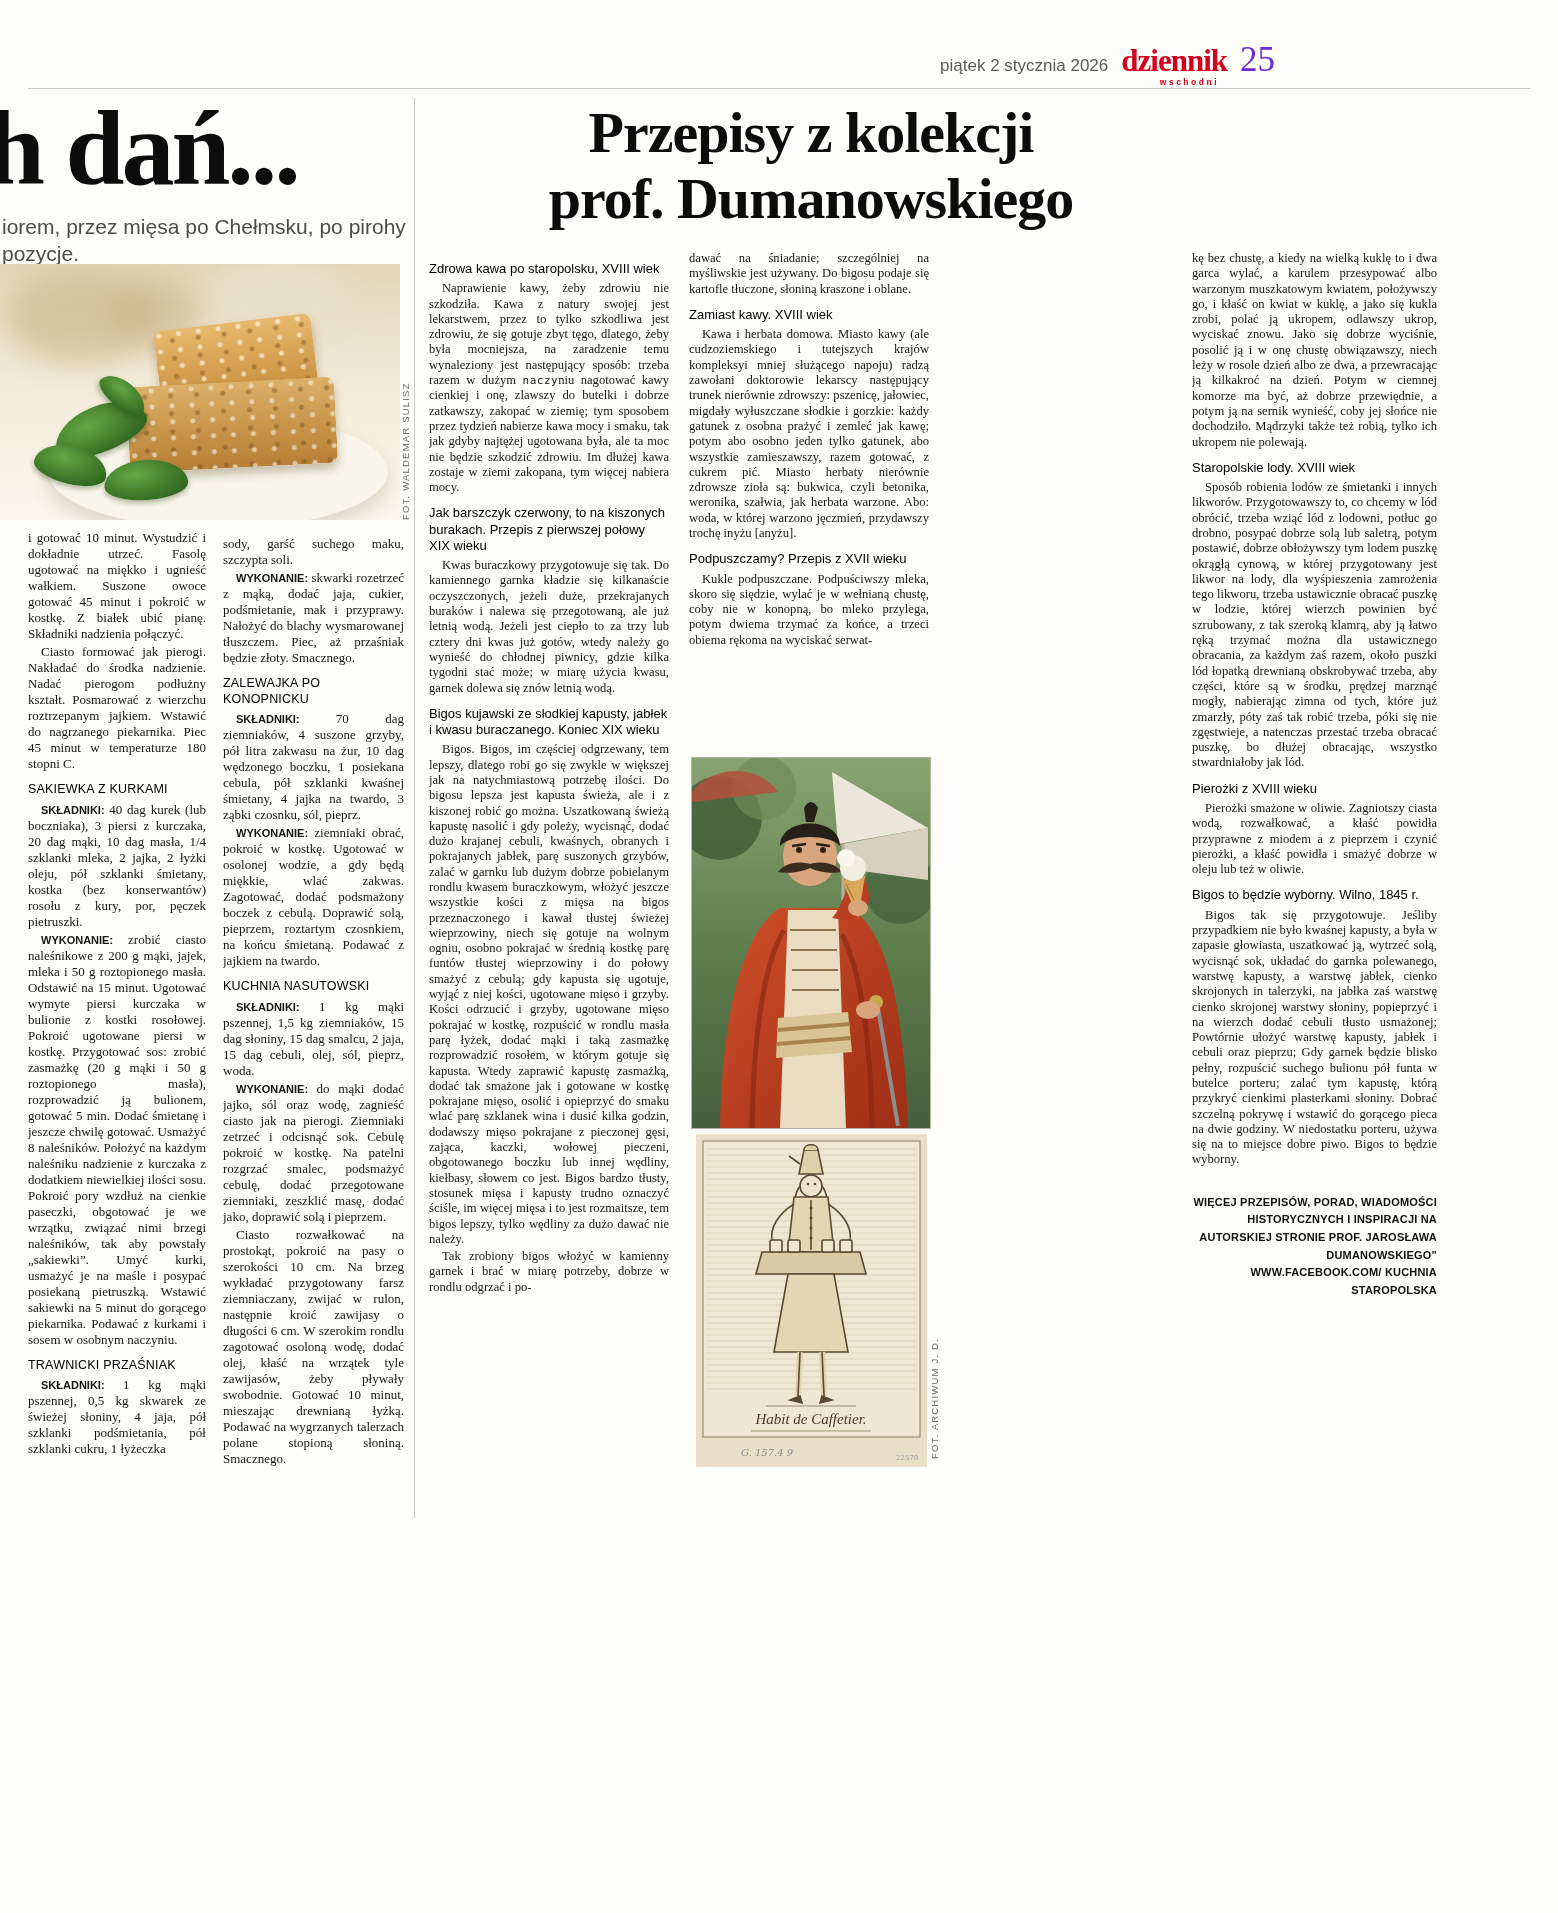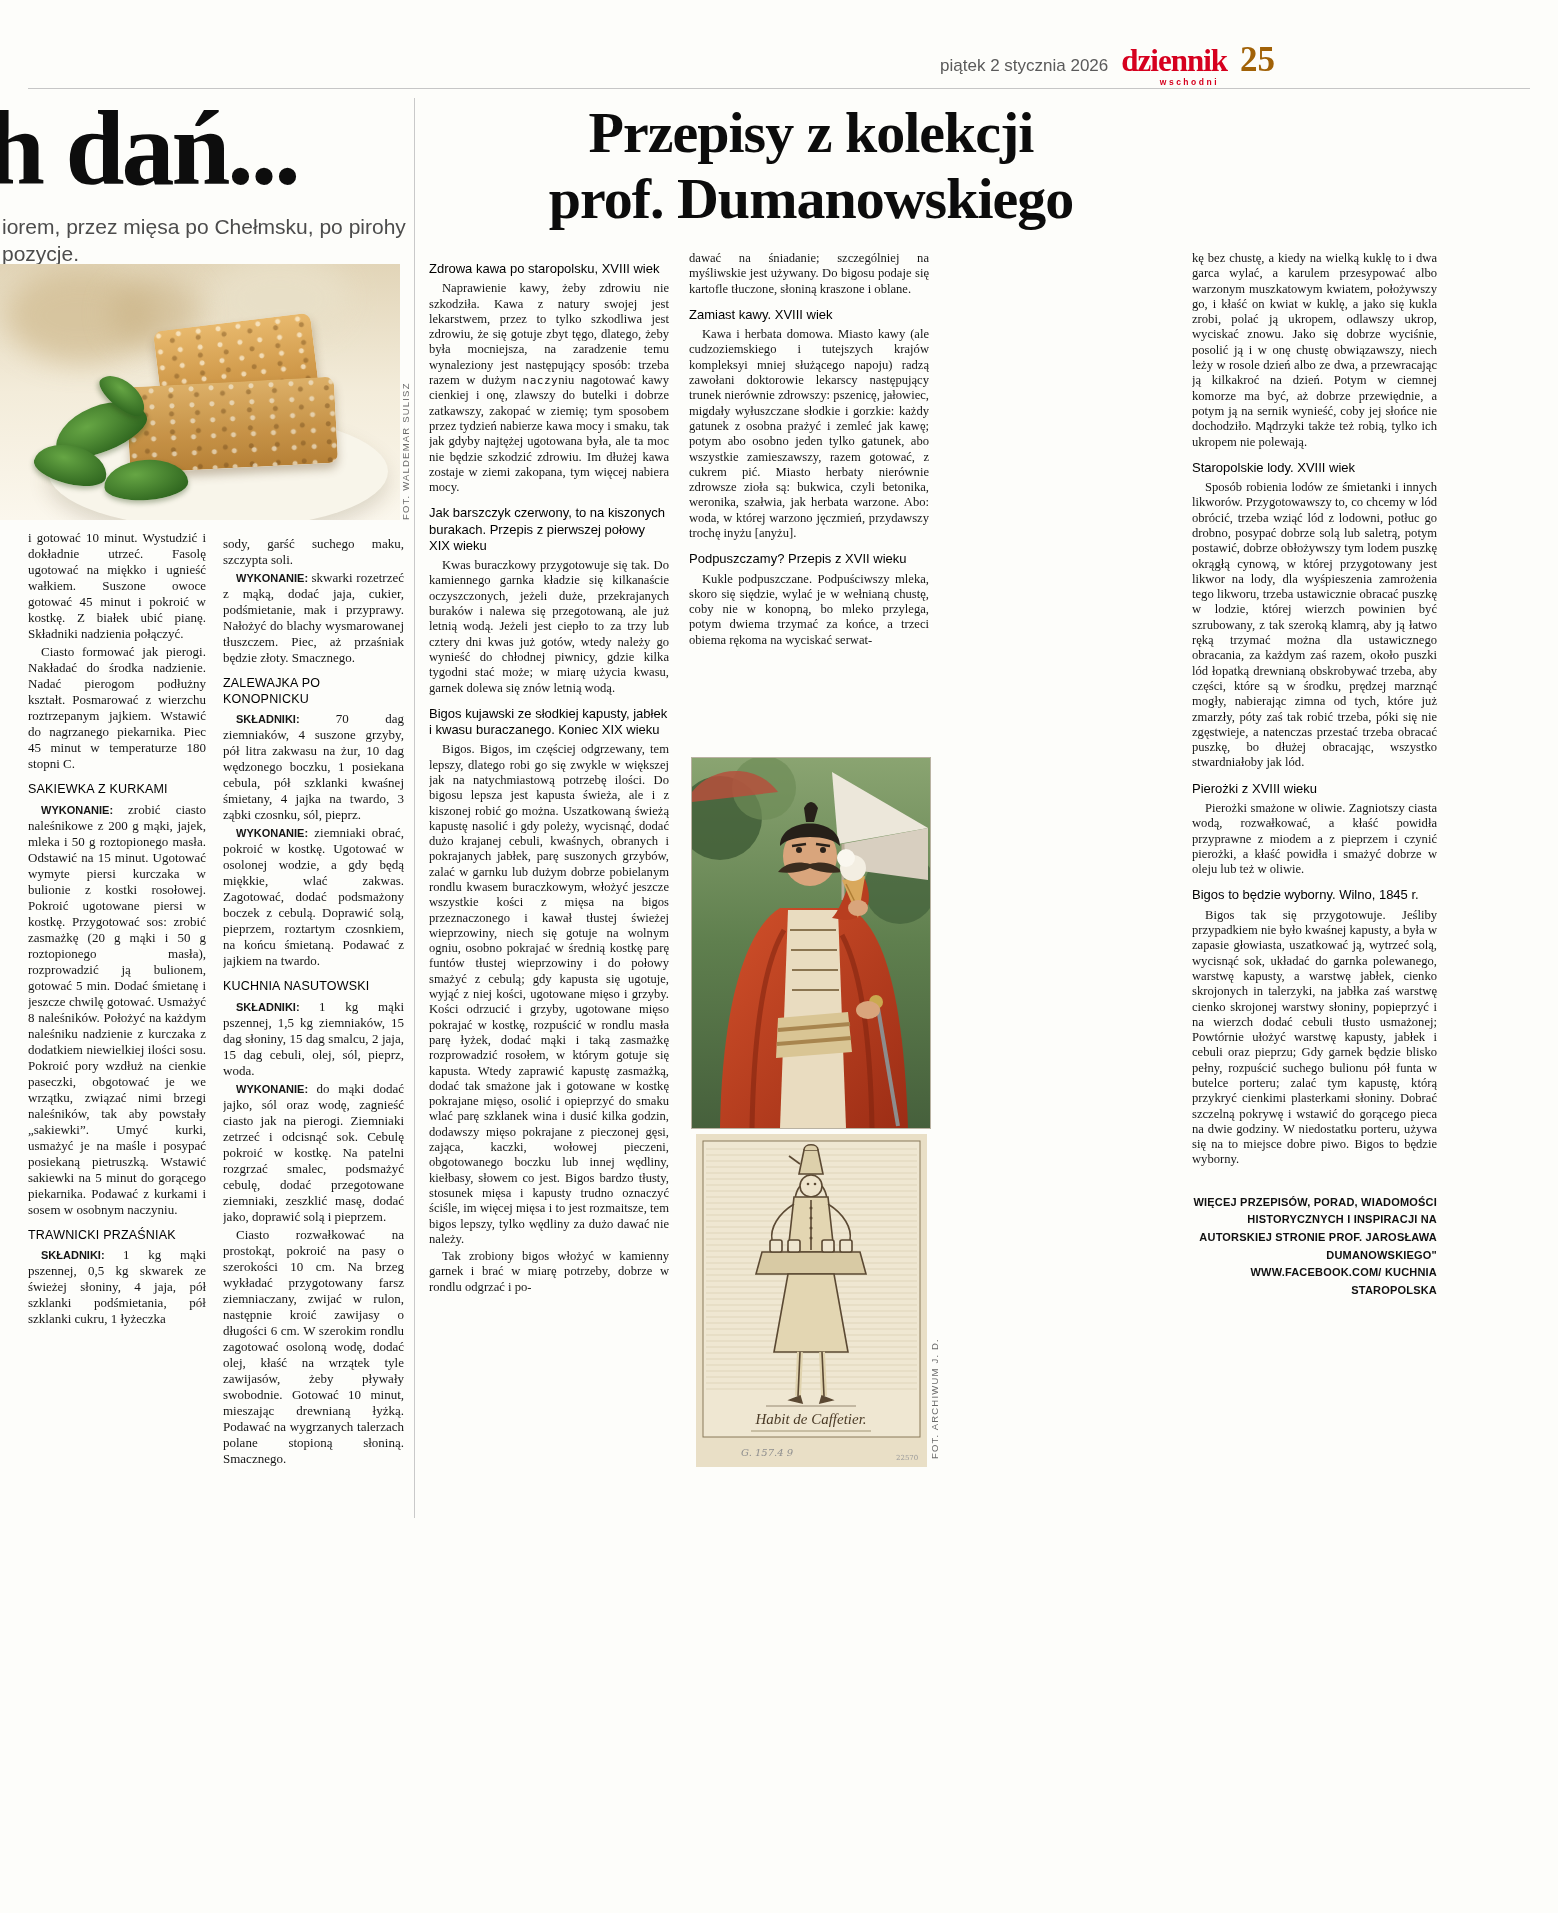--- a/index.html
+++ b/index.html
@@ -10,21 +10,21 @@
     font-family:"Liberation Serif","DejaVu Serif",serif; color:#151515;
   }
   
   .masthead { position:absolute; top:40px; left:30px; right:283px;
     display:flex; justify-content:flex-end; align-items:baseline; gap:13px; }
   .date { font-family:"Liberation Sans",sans-serif; font-size:17px; color:#5a5a5a; }
   .logo { position:relative; color:#d6001e; font-weight:bold; font-size:31px;
     letter-spacing:-1px; line-height:1; }
   .logo-sub { position:absolute; right:8px; bottom:-10px; font-size:8.5px; letter-spacing:2.5px;
     color:#d6001e; font-family:"Liberation Sans",sans-serif; font-weight:bold; }
-  .pageno { color:#a16207; font-size:35px; font-weight:bold; }
+  .pageno { color:#6d28d9; font-size:35px; font-weight:normal; }
   .top-rule { position:absolute; top:88px; left:28px; width:1502px; height:1px; background:#c6c6c6; }
   .v-rule { position:absolute; left:414px; top:98px; width:1px; height:1420px; background:#c9c9c9; }
 
   
   .big-headline { position:absolute; left:-14px; top:88px; font-size:106px; font-weight:bold;
     letter-spacing:-3px; color:#0d0d0d; white-space:nowrap; }
   .subhead { position:absolute; left:2px; top:214px; width:406px;
     font-family:"Liberation Sans",sans-serif; font-size:21px; line-height:1.28; color:#4c4c4c; }
 
   .food-photo { position:absolute; left:0; top:264px; width:400px; height:256px;
@@ -117,20 +117,21 @@
     <div class="fp-leaf fp-l2"></div>
     <div class="fp-leaf fp-l3"></div>
     <div class="fp-leaf fp-l4"></div>
   </div>
   <div class="photo-credit credit-left">FOT. WALDEMAR SULISZ</div>
 
   <div class="col colA">
       <p class="para"><span>i gotować 10 minut. Wystudzić i dokładnie utrzeć. Fasolę ugotować na miękko i ugnieść wałkiem. Suszone owoce gotować 45 minut i pokroić w kostkę. Z białek ubić pianę. Składniki nadzienia połączyć.</span></p>
       <p class="para ind"><span>Ciasto formować jak pierogi. Nakładać do środka nadzienie. Nadać pierogom podłużny kształt. Posmarować z wierzchu roztrzepanym jajkiem. Wstawić do nagrzanego piekarnika. Piec 45 minut w temperaturze 180 stopni C.</span></p>
       <h3 class="sub-head">SAKIEWKA Z KURKAMI</h3>
+      <p class="para ind"><b class="lead">SKŁADNIKI: </b><span>40 dag kurek (lub boczniaka), 3 piersi z kurczaka, 20 dag mąki, 10 dag masła, 1/4 szklanki mleka, 2 jajka, 2 łyżki oleju, pół szklanki śmietany, kostka (bez konserwantów) rosołu z kury, por, pęczek pietruszki.</span></p>
       <p class="para ind"><b class="lead">WYKONANIE: </b><span>zrobić ciasto naleśnikowe z 200 g mąki, jajek, mleka i 50 g roztopionego masła. Odstawić na 15 minut. Ugotować wymyte piersi kurczaka w bulionie z kostki rosołowej. Pokroić ugotowane piersi w kostkę. Przygotować sos: zrobić zasmażkę (20 g mąki i 50 g roztopionego masła), rozprowadzić ją bulionem, gotować 5 min. Dodać śmietanę i jeszcze chwilę gotować. Usmażyć 8 naleśników. Położyć na każdym naleśniku nadzienie z kurczaka z dodatkiem niewielkiej ilości sosu. Pokroić pory wzdłuż na cienkie paseczki, obgotować je we wrzątku, związać nimi brzegi naleśników, tak aby powstały „sakiewki”. Umyć kurki, usmażyć je na maśle i posypać posiekaną pietruszką. Wstawić sakiewki na 5 minut do gorącego piekarnika. Podawać z kurkami i sosem w osobnym naczyniu.</span></p>
       <h3 class="sub-head">TRAWNICKI PRZAŚNIAK</h3>
       <p class="para ind"><b class="lead">SKŁADNIKI: </b><span>1 kg mąki pszennej, 0,5 kg skwarek ze świeżej słoniny, 4 jaja, pół szklanki podśmietania, pół szklanki cukru, 1 łyżeczka</span></p>
     </div>
   <div class="col colB">
       <p class="para"><span>sody, garść suchego maku, szczypta soli.</span></p>
       <p class="para ind"><b class="lead">WYKONANIE: </b><span>skwarki rozetrzeć z mąką, dodać jaja, cukier, podśmietanie, mak i przyprawy. Nałożyć do blachy wysmarowanej tłuszczem. Piec, aż przaśniak będzie złoty. Smacznego.</span></p>
       <h3 class="sub-head">ZALEWAJKA PO KONOPNICKU</h3>
       <p class="para ind"><b class="lead">SKŁADNIKI: </b><span>70 dag ziemniaków, 4 suszone grzyby, pół litra zakwasu na żur, 10 dag wędzonego boczku, 1 posiekana cebula, pół szklanki kwaśnej śmietany, 4 jajka na twardo, 3 ząbki czosnku, sól, pieprz.</span></p>
       <p class="para ind"><b class="lead">WYKONANIE: </b><span>ziemniaki obrać, pokroić w kostkę. Ugotować w osolonej wodzie, a gdy będą miękkie, wlać zakwas. Zagotować, dodać podsmażony boczek z cebulą. Doprawić solą, pieprzem, roztartym czosnkiem, na końcu śmietaną. Podawać z jajkiem na twardo.</span></p>

